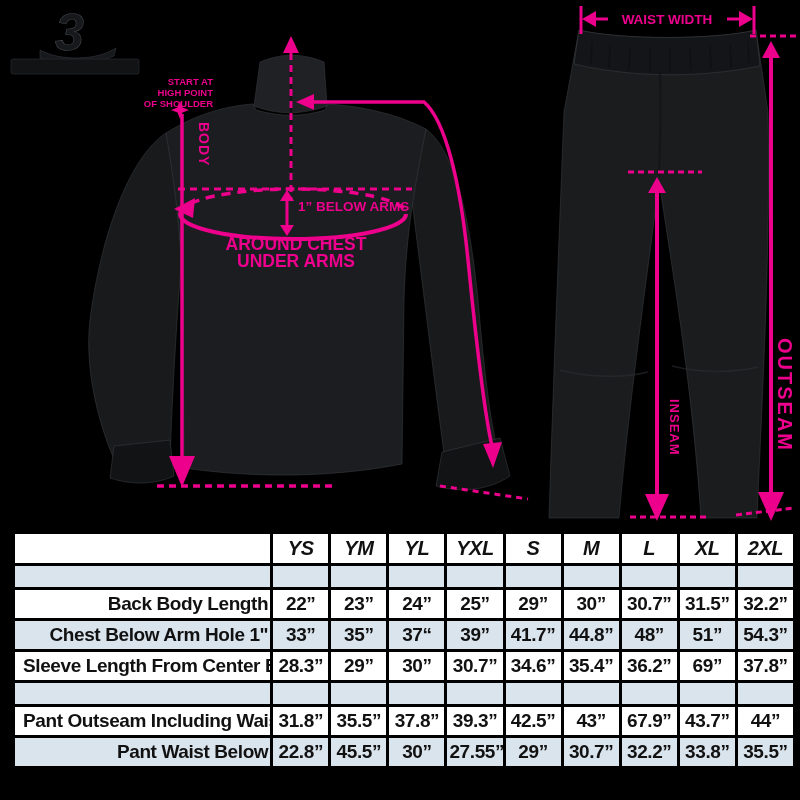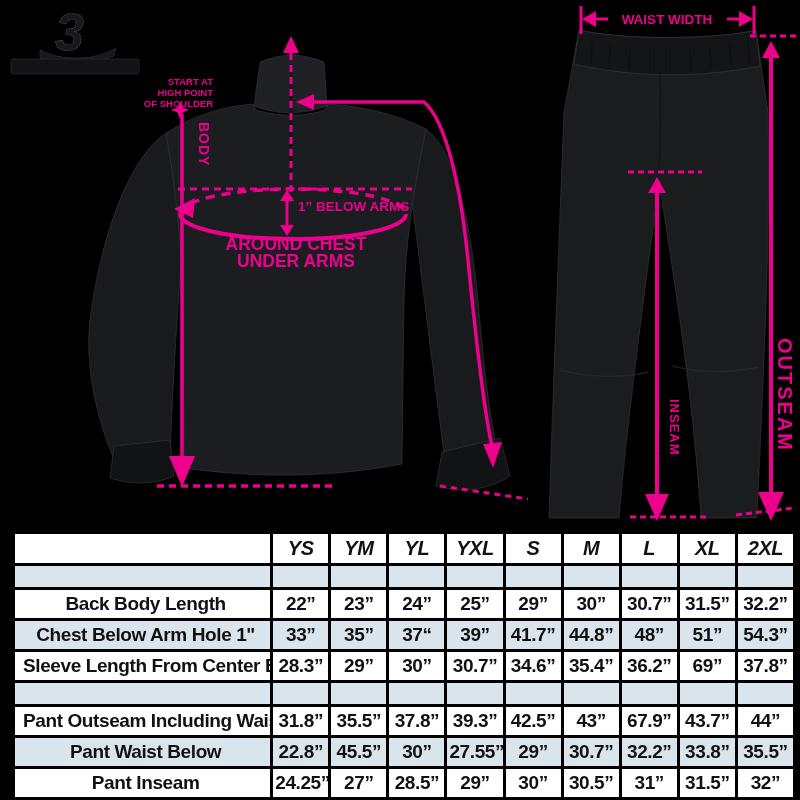--- a/index.html
+++ b/index.html
@@ -11,21 +11,21 @@
   .pinktxt{fill:var(--pink);font-weight:bold;}
   
   .tablewrap{position:absolute;left:8px;top:527px;width:784px;background:#fff;
              border:4px solid #000;}
   table.sizechart{width:100%;border-collapse:collapse;table-layout:fixed;}
   table.sizechart th,table.sizechart td{
       border:3px solid #000;font-weight:bold;color:#111;
       font-size:19px;letter-spacing:-0.4px;white-space:nowrap;overflow:hidden;
       text-align:center;vertical-align:middle;padding:0 2px;height:28px;background:#fff;}
   table.sizechart th{font-size:20px;height:29px;font-style:italic;}
-  table.sizechart td.label,table.sizechart th.label{text-align:center;padding-left:8px;width:31.4%;}
+  table.sizechart td.label,table.sizechart th.label{text-align:right;padding-left:8px;width:31.4%;}
   table.sizechart tr.alt th,table.sizechart tr.alt td{background:var(--rowalt);}
   table.sizechart tr.spacer td{height:21px;}
 </style>
 </head>
 <body>
 
 <div class="canvas">
 
   <svg class="diagram" viewBox="0 0 800 527">
 
@@ -221,28 +221,16 @@
             <td>22.8”</td>
             <td>45.5”</td>
             <td>30”</td>
             <td>27.55”</td>
             <td>29”</td>
             <td>30.7”</td>
             <td>32.2”</td>
             <td>33.8”</td>
             <td>35.5”</td>
           </tr>
-          <tr>
-            <td class="label">Pant Inseam</td>
-            <td>24.25”</td>
-            <td>27”</td>
-            <td>28.5”</td>
-            <td>29”</td>
-            <td>30”</td>
-            <td>30.5”</td>
-            <td>31”</td>
-            <td>31.5”</td>
-            <td>32”</td>
-          </tr>
         </tbody>
     </table>
   </div>
 </div>
 
 </body></html>

